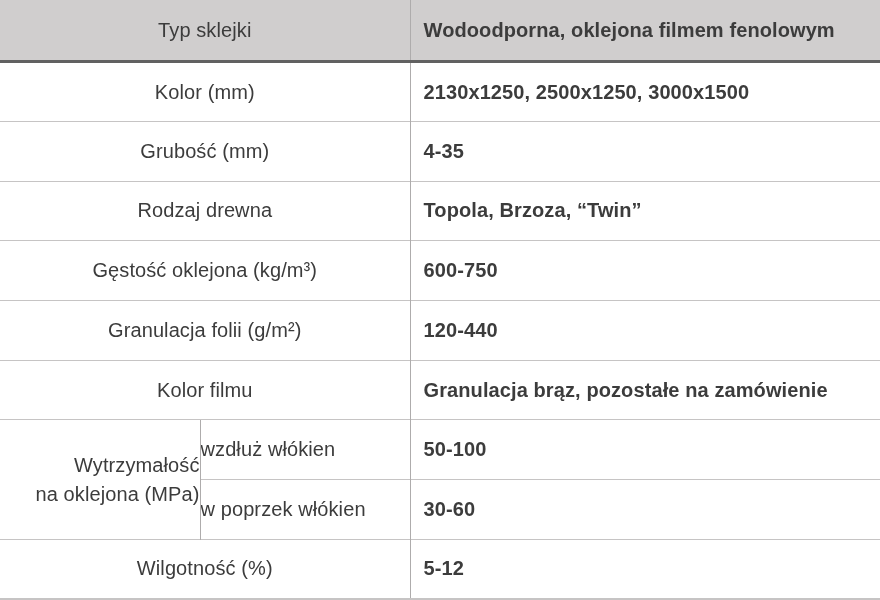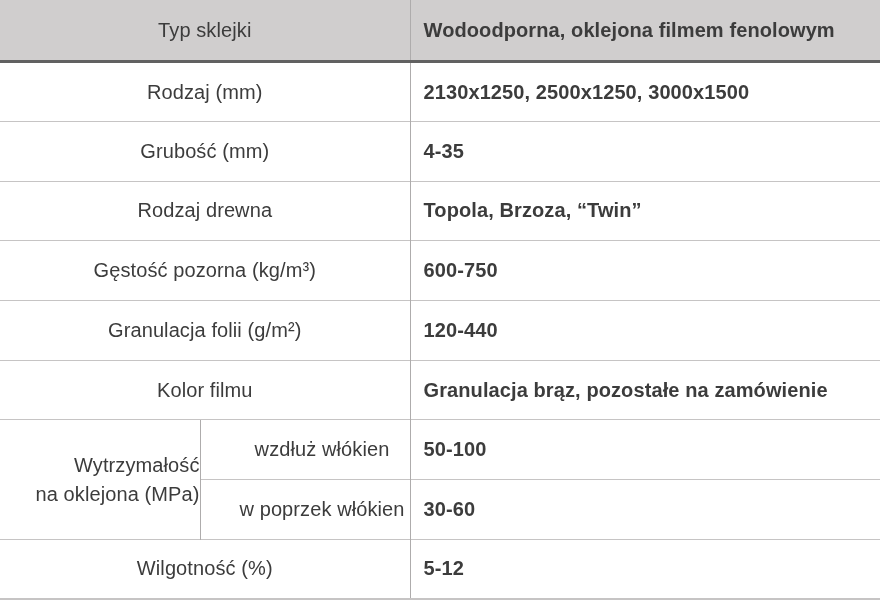--- a/index.html
+++ b/index.html
@@ -33,23 +33,22 @@
   tr.body-row td{height:59px;}
   tr.body-row + tr.body-row td{border-top:1px solid var(--row-rule);}
   tr.last-row td{border-bottom:2px solid var(--row-rule);}
   td.param{text-align:center;}
   td.param-split{
     text-align:right;
     white-space:normal;
     line-height:1.45;
   }
   td.subparam{
-    text-align:center;
+    text-align:left;
     border-left:1px solid var(--v-rule);
-    padding-left:34px;
   }
   td.value{
     text-align:left;
     padding-left:13px;
     border-left:1px solid var(--v-rule);
     font-weight:bold;
   }
   .line{display:block;}
 </style>
 </head>
@@ -62,36 +61,36 @@
     <col style="width:470px">
   </colgroup>
 
   <tbody>
       <tr class="header-row">
     <td colspan="2" class="param">Typ sklejki</td>
     <td class="value">Wodoodporna, oklejona filmem fenolowym</td>
   </tr>
 
   <tr class="body-row">
-    <td colspan="2" class="param">Rodzaj (mm)</td>
+    <td colspan="2" class="param">Kolor (mm)</td>
     <td class="value">2130x1250, 2500x1250, 3000x1500</td>
   </tr>
 
   <tr class="body-row">
     <td colspan="2" class="param">Grubość (mm)</td>
     <td class="value">4-35</td>
   </tr>
 
   <tr class="body-row">
     <td colspan="2" class="param">Rodzaj drewna</td>
     <td class="value">Topola, Brzoza, “Twin”</td>
   </tr>
 
   <tr class="body-row">
-    <td colspan="2" class="param">Gęstość pozorna (kg/m³)</td>
+    <td colspan="2" class="param">Gęstość oklejona (kg/m³)</td>
     <td class="value">600-750</td>
   </tr>
 
   <tr class="body-row">
     <td colspan="2" class="param">Granulacja folii (g/m²)</td>
     <td class="value">120-440</td>
   </tr>
 
   <tr class="body-row">
     <td colspan="2" class="param">Kolor filmu</td>

